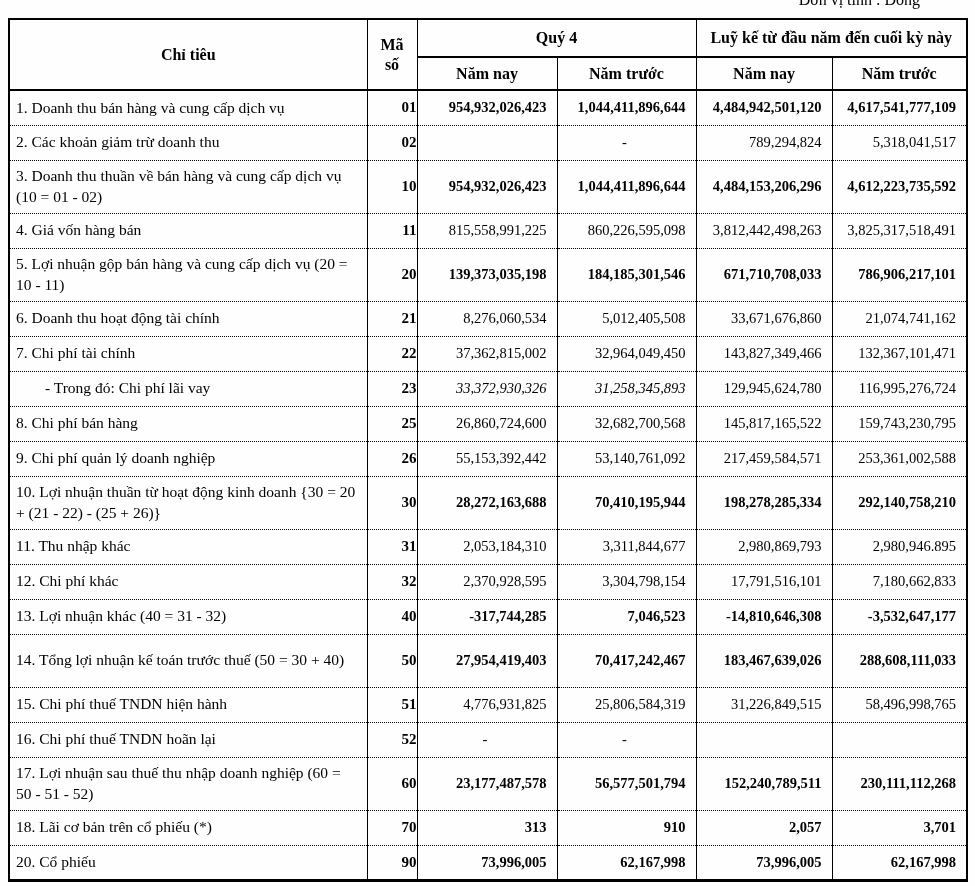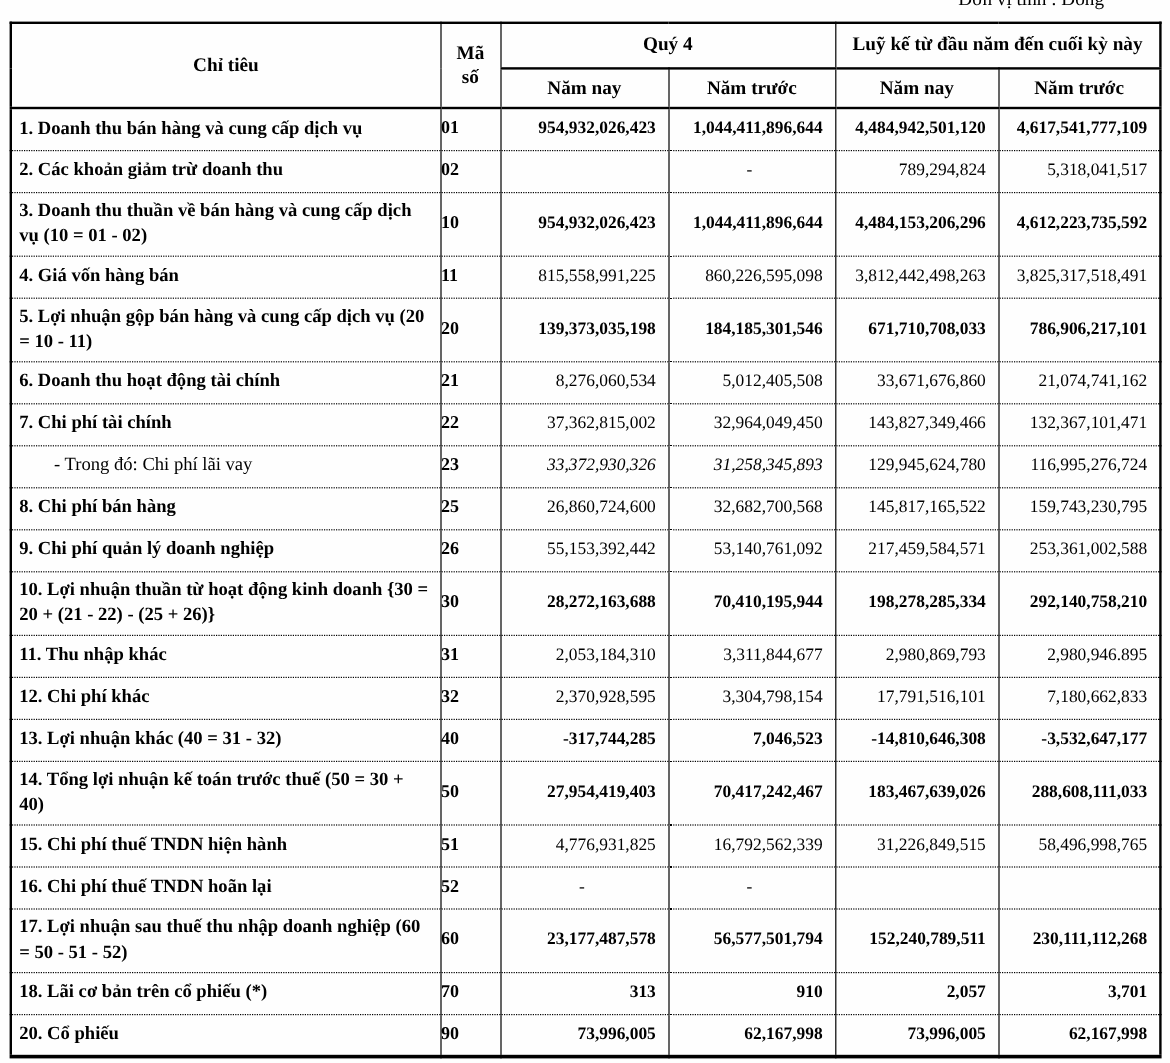--- a/index.html
+++ b/index.html
@@ -36,25 +36,25 @@
   tbody td {
     border-left:1px solid #000;
     border-top:1px dotted #000;
     vertical-align:middle;
     padding:2px 0;
   }
   tbody tr { height:35px; }
   tbody tr.tall { height:53px; }
 
   td.lbl {
-    font-weight:bold; font-size:15.5px;
+    font-weight:normal; font-size:15.5px;
     padding:2px 8px 2px 6px; line-height:1.3;
   }
   td.lbl.plain { font-weight:normal;padding-left:35px; }
-  td.code { text-align:left; font-weight:bold; font-size:15px; }
+  td.code { text-align:right; font-weight:bold; font-size:15px; }
   td.val  { text-align:right; padding-right:10px; font-size:14.5px; }
   tr.bv td.val { font-weight:bold;margin-left:36px; }
   td.val.it   { font-style:italic; }
   td.val.dash { text-align:center; padding-right:4px; }
 </style>
 </head>
 <body>
 
 <div class="unit-label">Đơn vị tính : Đồng</div>
 
@@ -199,21 +199,21 @@
       <td class="code">50</td>
       <td class="val">27,954,419,403</td>
       <td class="val">70,417,242,467</td>
       <td class="val">183,467,639,026</td>
       <td class="val">288,608,111,033</td>
     </tr>
     <tr>
       <td class="lbl">15. Chi phí thuế TNDN hiện hành</td>
       <td class="code">51</td>
       <td class="val">4,776,931,825</td>
-      <td class="val">16,792,562,339</td>
+      <td class="val">25,806,584,319</td>
       <td class="val">31,226,849,515</td>
       <td class="val">58,496,998,765</td>
     </tr>
     <tr>
       <td class="lbl">16. Chi phí thuế TNDN hoãn lại</td>
       <td class="code">52</td>
       <td class="val dash">-</td>
       <td class="val dash">-</td>
       <td class="val"></td>
       <td class="val"></td>

